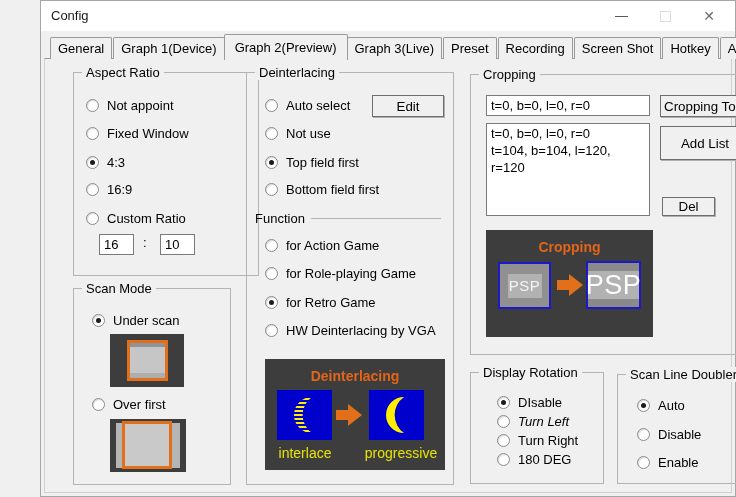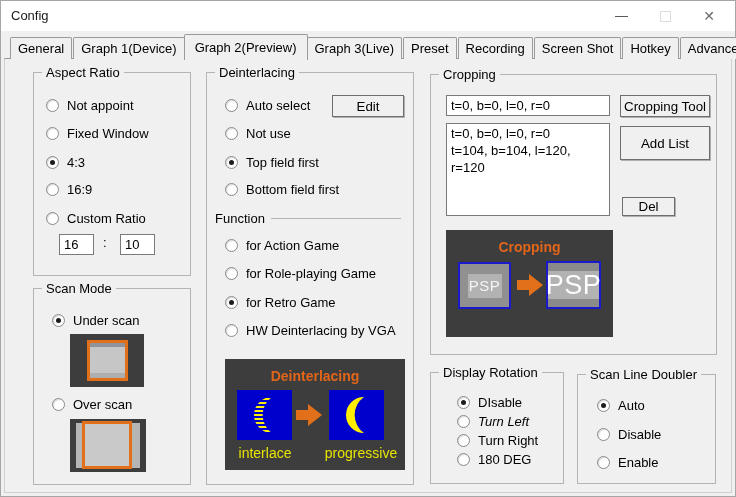--- a/index.html
+++ b/index.html
@@ -9,20 +9,21 @@
     font-size: 13px;
     color: #000;
     background: #f0f0f0;
     position: relative;
     overflow: hidden;
   }
   .window {
     position:absolute; inset:0;
     border:1px solid #a6a6a6;
     background:#f0f0f0;
+    margin-left:40px;
   }
   
   .titlebar {
     position:absolute; left:0; top:0; right:0; height:30px;
     background:#ffffff;
   }
   .title-text { position:absolute; left:10px; top:7px; color:#1a1a1a; }
   .cap-btn { position:absolute; top:0; width:40px; height:30px; display:flex; align-items:center; justify-content:center; }
   .cap-min  { right:94px; }
   .cap-max  { right:50px; }
@@ -172,21 +173,21 @@
     <div class="tab">Graph 3(Live)</div>
     <div class="tab">Preset</div>
     <div class="tab">Recording</div>
     <div class="tab">Screen Shot</div>
     <div class="tab">Hotkey</div>
     <div class="tab">Advanced</div>
 
   </div>
   <div class="tabpanel"></div>
 
-  <div class="group" style="left:32px; top:71px; width:158px; height:204px;">
+  <div class="group" style="left:32px; top:71px; width:186px; height:204px;">
     <span class="group-title">Aspect Ratio</span>
     <div class="radio-row" style="left:12px; top:24px;">
       <span class="radio"></span>
       <span>Not appoint</span>
     </div>
     <div class="radio-row" style="left:12px; top:52px;">
       <span class="radio"></span>
       <span>Fixed Window</span>
     </div>
     <div class="radio-row" style="left:12px; top:81px;">
@@ -210,21 +211,21 @@
     <span class="group-title">Scan Mode</span>
     <div class="radio-row" style="left:18px; top:23px;">
       <span class="radio checked"></span>
       <span>Under scan</span>
     </div>
     <div class="thumb" style="left:36px; top:45px; width:74px; height:53px;">
       <div class="us-box"></div>
     </div>
     <div class="radio-row" style="left:18px; top:107px;">
       <span class="radio"></span>
-      <span>Over scan</span>
+      <span>Over first</span>
     </div>
     <div class="thumb" style="left:36px; top:130px; width:76px; height:53px;">
       <div class="os-strip"></div>
       <div class="os-box"></div>
     </div>
   </div>
 
   <div class="group" style="left:205px; top:71px; width:208px; height:413px;">
     <span class="group-title">Deinterlacing</span>
     <div class="radio-row" style="left:18px; top:24px;">

